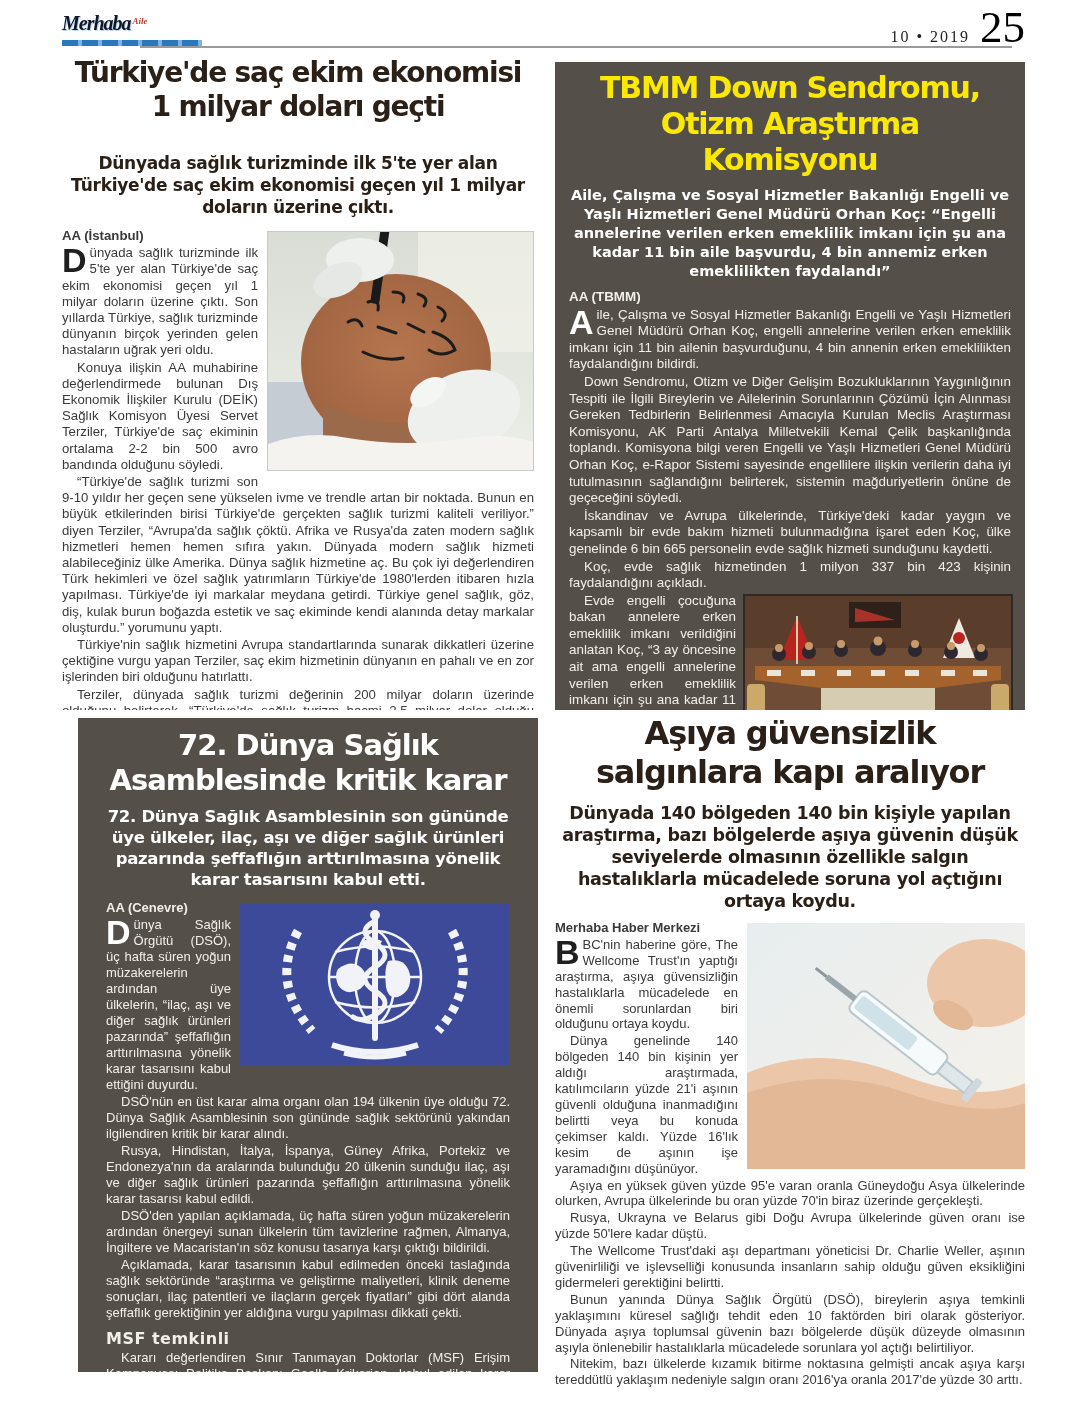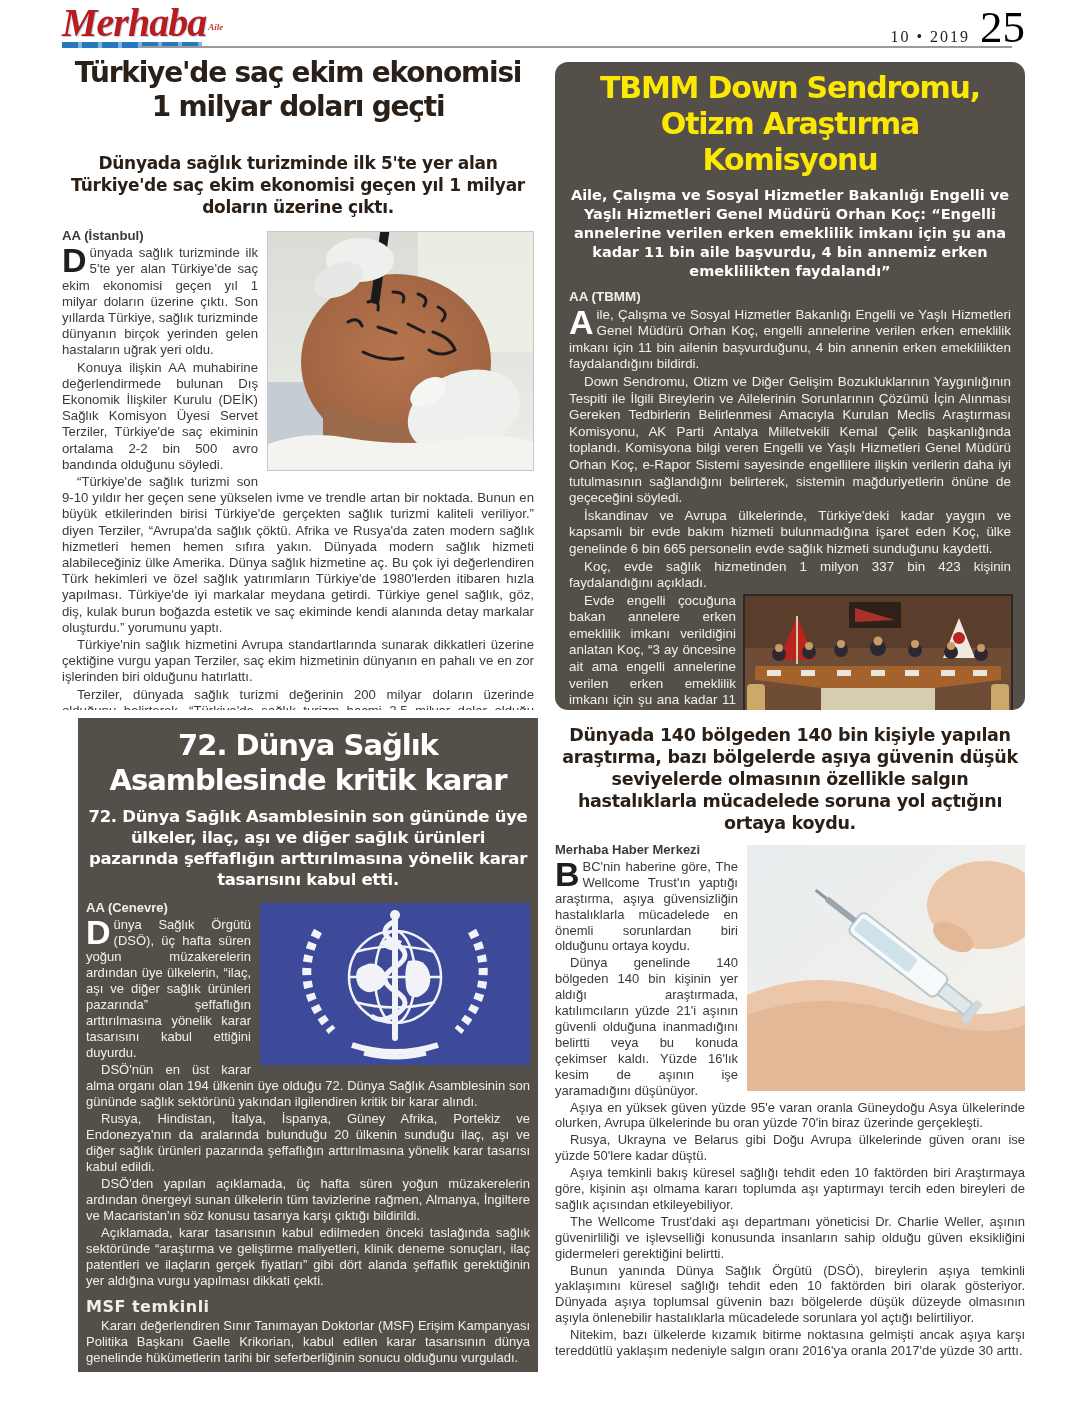--- a/index.html
+++ b/index.html
@@ -3,21 +3,21 @@
 <meta charset="utf-8">
 <style>
   html,body{margin:0;padding:0;background:#e9e9e9;}
   .page{position:relative;width:1071px;height:1426px;background:#ffffff;margin:0 auto;
         font-family:"Liberation Sans",sans-serif;overflow:hidden;}
   
   .hdr{position:absolute;left:0;top:0;width:1071px;height:56px;}
   .hdr-rule{position:absolute;left:140px;top:46px;width:872px;height:2px;background:#9a9a9a;}
   .masthead{position:absolute;left:62px;top:8px;width:160px;}
   .masthead-name{font-family:"Liberation Serif",serif;font-style:italic;font-weight:bold;
-        font-size:40px;color:#b91c1c;letter-spacing:-1px;line-height:30px;
+        font-size:20px;color:#0f172a;letter-spacing:-1px;line-height:30px;
         text-shadow:1px 1px 0 #bcd6ec;}
   .masthead-tag{font-family:"Liberation Serif",serif;font-style:italic;font-weight:bold;
         font-size:9px;color:#c23a2c;vertical-align:super;margin-left:2px;}
   .masthead-bar{width:140px;height:6px;margin-top:2px;
         background:repeating-linear-gradient(90deg,#2878be 0 16px,#7db4df 16px 20px);}
   .section-title{position:absolute;left:0;top:10px;width:1071px;text-align:center;
         font-family:"DejaVu Sans",sans-serif;font-weight:800;font-size:33px;letter-spacing:3px;
         color:#fdfbf4;-webkit-text-stroke:1.3px #c9b88c;text-shadow:0 0 1px #c9b88c;}
   .hdr-right{position:absolute;right:46px;top:8px;display:flex;align-items:flex-end;gap:10px;}
   .hdr-date{font-family:"Liberation Serif",serif;font-size:16px;color:#222;letter-spacing:2px;
@@ -36,29 +36,29 @@
   .art1{position:absolute;left:62px;top:56px;width:472px;height:654px;overflow:hidden;}
   .art1 .ttl{font-size:28px;line-height:34px;letter-spacing:-1.2px;color:#2b2018;}
   .art1 .lead{font-size:17px;line-height:22px;color:#2b2018;margin-top:28px;letter-spacing:-0.3px;}
   .art1 .body{margin-top:10px;font-size:13.2px;line-height:16.2px;}
   .art1 .dropcap{color:#1f1f1f;}
   .art1 .ph-r{border:1px solid #c9c9c9;}
   
   .dark{background:#554f4a;color:#f2efeb;}
   
   .art2{position:absolute;left:555px;top:62px;width:470px;height:648px;overflow:hidden;
-        padding:8px 14px;box-sizing:border-box;border-radius:13px;}
+        padding:8px 14px;box-sizing:border-box;}
   .art2 .ttl{font-size:30px;line-height:36px;letter-spacing:-1.2px;color:#fce903;}
   .art2 .lead{font-size:14.5px;line-height:19px;color:#ffffff;margin-top:8px;}
   .art2 .body{margin-top:8px;font-size:13.4px;line-height:16.6px;color:#f2efeb;}
   .art2 .dropcap{color:#ffffff;}
   .art2 .ph-r{outline:2px solid #2e2925;}
   
   .art3{position:absolute;left:78px;top:718px;width:460px;height:654px;overflow:hidden;
-        padding:10px 8px;box-sizing:border-box;}
+        padding:10px 28px;box-sizing:border-box;}
   .art3 .ttl{font-size:29px;line-height:35px;letter-spacing:-1px;color:#ffffff;}
   .art3 .lead{font-size:16.5px;line-height:21px;color:#ffffff;margin-top:8px;letter-spacing:-0.3px;}
   .art3 .body{margin-top:10px;font-size:13px;line-height:16px;color:#f2efeb;}
   .art3 .dropcap{color:#ffffff;}
   .art3 .subhead{font-family:"DejaVu Sans",sans-serif;font-weight:800;font-size:16px;
         letter-spacing:0.5px;margin:10px 0 3px 0;text-indent:0 !important;text-align:left;}
   
   .art4{position:absolute;left:555px;top:714px;width:470px;height:700px;overflow:hidden;}
   .art4 .ttl{font-size:32px;line-height:39px;letter-spacing:-1.2px;color:#2b2018;}
   .art4 .lead{font-size:17.5px;line-height:22px;color:#2b2018;margin-top:10px;letter-spacing:-0.3px;}
@@ -228,20 +228,24 @@
       <p>Rusya, Hindistan, İtalya, İspanya, Güney Afrika, Portekiz ve Endonezya'nın da aralarında bulunduğu 20 ülkenin sunduğu ilaç, aşı ve diğer sağlık ürünleri pazarında şeffaflığın arttırılmasına yönelik karar tasarısı kabul edildi.</p>
       <p>DSÖ'den yapılan açıklamada, üç hafta süren yoğun müzakerelerin ardından önergeyi sunan ülkelerin tüm tavizlerine rağmen, Almanya, İngiltere ve Macaristan'ın söz konusu tasarıya karşı çıktığı bildirildi.</p>
       <p>Açıklamada, karar tasarısının kabul edilmeden önceki taslağında sağlık sektöründe “araştırma ve geliştirme maliyetleri, klinik deneme sonuçları, ilaç patentleri ve ilaçların gerçek fiyatları” gibi dört alanda şeffaflık gerektiğinin yer aldığına vurgu yapılması dikkati çekti.</p>
       <div class="subhead">MSF temkinli</div>
       <p>Kararı değerlendiren Sınır Tanımayan Doktorlar (MSF) Erişim Kampanyası Politika Başkanı Gaelle Krikorian, kabul edilen karar tasarısının dünya genelinde hükümetlerin tarihi bir seferberliğinin sonucu olduğunu vurguladı.</p>
 
     </div>
   </div>
 
   <div class="art4">
+    <div class="ttl">
+      <div>Aşıya güvensizlik</div>
+      <div>salgınlara kapı aralıyor</div>
+    </div>
     <div class="lead">Dünyada 140 bölgeden 140 bin kişiyle yapılan araştırma, bazı bölgelerde aşıya güvenin düşük seviyelerde olmasının özellikle salgın hastalıklarla mücadelede soruna yol açtığını ortaya koydu.</div>
     <div class="body">
       <span class="ph-r">
         <svg width="278" height="246" viewBox="0 0 278 246">
           <defs>
             <linearGradient id="vbg" x1="0" y1="0" x2="1" y2="1">
               <stop offset="0" stop-color="#e7edef"></stop>
                 <stop offset="1" stop-color="#f6f1e9"></stop>
             </linearGradient>
           </defs>
@@ -258,20 +262,19 @@
             <rect x="60" y="106" width="36" height="6" fill="#9aa6ab"></rect>
             <path d="M60 109 L46 109" stroke="#8b979c" stroke-width="3"></path>
           </g>
         </svg>
       </span>
       <p class="byline noind">Merhaba Haber Merkezi</p>
       <p class="noind"><span class="dropcap">B</span><span>BC'nin haberine göre, The Wellcome Trust'ın yaptığı araştırma, aşıya güvensizliğin hastalıklarla mücadelede en önemli sorunlardan biri olduğunu ortaya koydu.</span></p>
       <p>Dünya genelinde 140 bölgeden 140 bin kişinin yer aldığı araştırmada, katılımcıların yüzde 21'i aşının güvenli olduğuna inanmadığını belirtti veya bu konuda çekimser kaldı. Yüzde 16'lık kesim de aşının işe yaramadığını düşünüyor.</p>
       <p>Aşıya en yüksek güven yüzde 95'e varan oranla Güneydoğu Asya ülkelerinde olurken, Avrupa ülkelerinde bu oran yüzde 70'in biraz üzerinde gerçekleşti.</p>
       <p>Rusya, Ukrayna ve Belarus gibi Doğu Avrupa ülkelerinde güven oranı ise yüzde 50'lere kadar düştü.</p>
-      <p>Aşıya temkinli bakış küresel sağlığı tehdit eden 10 faktörden biri Araştırmaya göre, kişinin aşı olmama kararı toplumda aşı yaptırmayı tercih eden bireyleri de sağlık açısından etkileyebiliyor.</p>
       <p>The Wellcome Trust'daki aşı departmanı yöneticisi Dr. Charlie Weller, aşının güvenirliliği ve işlevselliği konusunda insanların sahip olduğu güven eksikliğini gidermeleri gerektiğini belirtti.</p>
       <p>Bunun yanında Dünya Sağlık Örgütü (DSÖ), bireylerin aşıya temkinli yaklaşımını küresel sağlığı tehdit eden 10 faktörden biri olarak gösteriyor. Dünyada aşıya toplumsal güvenin bazı bölgelerde düşük düzeyde olmasının aşıyla önlenebilir hastalıklarla mücadelede sorunlara yol açtığı belirtiliyor.</p>
       <p>Nitekim, bazı ülkelerde kızamık bitirme noktasına gelmişti ancak aşıya karşı tereddütlü yaklaşım nedeniyle salgın oranı 2016'ya oranla 2017'de yüzde 30 arttı.</p>
     </div>
   </div>
 
 </div>
 
 </body></html>

